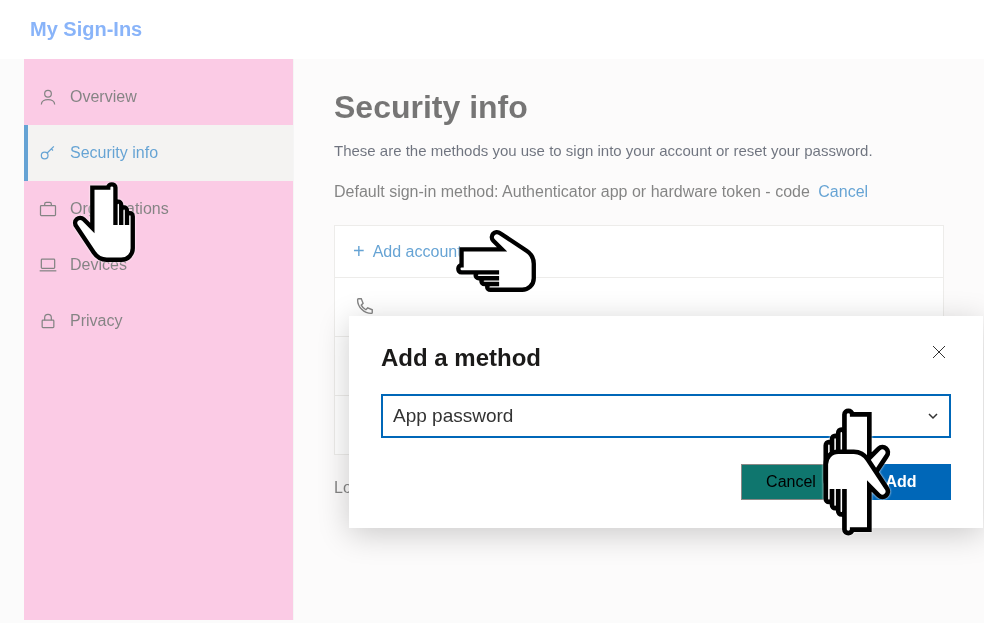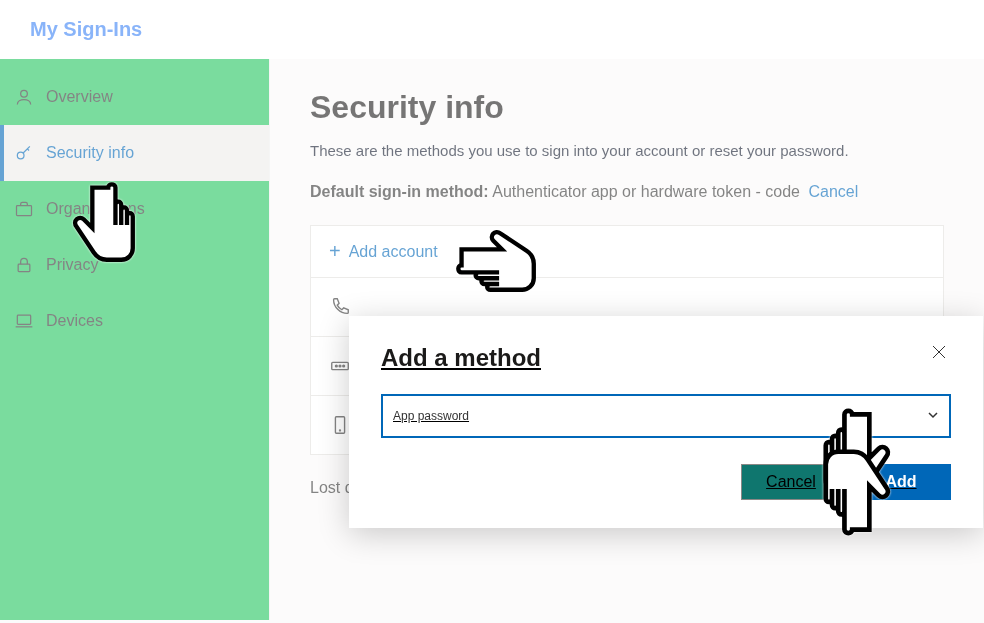--- a/index.html
+++ b/index.html
@@ -13,23 +13,24 @@
       background: #fff;
     }
     
     .layout {
       display: flex;
       height: calc(100% - 62px);
     }
     
     .sidebar {
       width: 270px;
-      background: #22c55e;
+      background: #f9a8d4;
       border-right: 1px solid #eee;
       padding-top: 10px;
+      margin-left: 24px;
     }
     
     .nav-item {
       display: flex;
       align-items: center;
       padding: 18px 14px;
       cursor: pointer;
       color: #333;
       font-size: 16px;
     }
@@ -67,21 +68,21 @@
       font-size: 15px;
       color: #0f172a;
       margin-bottom: 24px;
     }
     
     .default-method {
       font-size: 16px;
       color: #333;
       margin-bottom: 24px;
     }
-    .default-method .label { font-weight: 700; }
+    .default-method .label { font-weight: 400; }
     .default-method .link { color: #0067b8; cursor: pointer; margin-left: 4px; }
     
     .method-list {
       border: 1px solid #e1dfdd;
       background: #fff;
     }
     
     .add-method-row {
       display: flex;
       align-items: center;
@@ -119,21 +120,20 @@
     }
     
     .dialog {
       position: absolute;
       left: 349px;
       top: 316px;
       width: 634px;
       background: #fff;
       box-shadow: 0 6px 30px rgba(0,0,0,0.2);
       padding: 28px 32px;
-      text-decoration: underline;
     }
     
     .dialog-header {
       display: flex;
       justify-content: space-between;
       align-items: flex-start;
     }
     
     .dialog-title {
       font-size: 24px;
@@ -154,21 +154,21 @@
     }
     
     .dropdown {
       margin-top: 22px;
       border: 2px solid #0067b8;
       padding: 10px 10px;
       display: flex;
       justify-content: space-between;
       align-items: center;
       cursor: pointer;
-      font-size: 12px;
+      font-size: 19px;
       color: #333;
       height: 44px;
     }
     
     .dialog-footer {
       margin-top: 26px;
       display: flex;
       justify-content: flex-end;
       gap: 10px;
     }
@@ -228,34 +228,34 @@
         <svg viewBox="0 0 24 24" width="20" height="20" fill="none" stroke="#333" stroke-width="1.5">
             <rect x="3" y="8" width="18" height="12" rx="1"></rect>
             <path d="M8 8V6a2 2 0 012-2h4a2 2 0 012 2v2"></path>
           </svg>
       </span>
       <span>Organizations</span>
     </div>
     <div class="nav-item">
       <span class="icon">
         <svg viewBox="0 0 24 24" width="20" height="20" fill="none" stroke="#333" stroke-width="1.5">
+            <rect x="4" y="5" width="16" height="11" rx="1"></rect>
+            <path d="M2 19h20"></path>
+          </svg>
+      </span>
+      <span>Devices</span>
+    </div>
+    <div class="nav-item">
+      <span class="icon">
+        <svg viewBox="0 0 24 24" width="20" height="20" fill="none" stroke="#333" stroke-width="1.5">
             <rect x="5" y="11" width="14" height="9" rx="1"></rect>
             <path d="M8 11V8a4 4 0 018 0v3"></path>
           </svg>
       </span>
       <span>Privacy</span>
-    </div>
-    <div class="nav-item">
-      <span class="icon">
-        <svg viewBox="0 0 24 24" width="20" height="20" fill="none" stroke="#333" stroke-width="1.5">
-            <rect x="4" y="5" width="16" height="11" rx="1"></rect>
-            <path d="M2 19h20"></path>
-          </svg>
-      </span>
-      <span>Devices</span>
     </div>
   </nav>
 
   <main class="main">
     <h1 class="page-title">Security info</h1>
     <p class="page-subtitle">These are the methods you use to sign into your account or reset your password.</p>
     <p class="default-method">
       <span class="label">Default sign-in method:</span>
       <span>Authenticator app or hardware token - code</span>
       <span class="link">Cancel</span>

